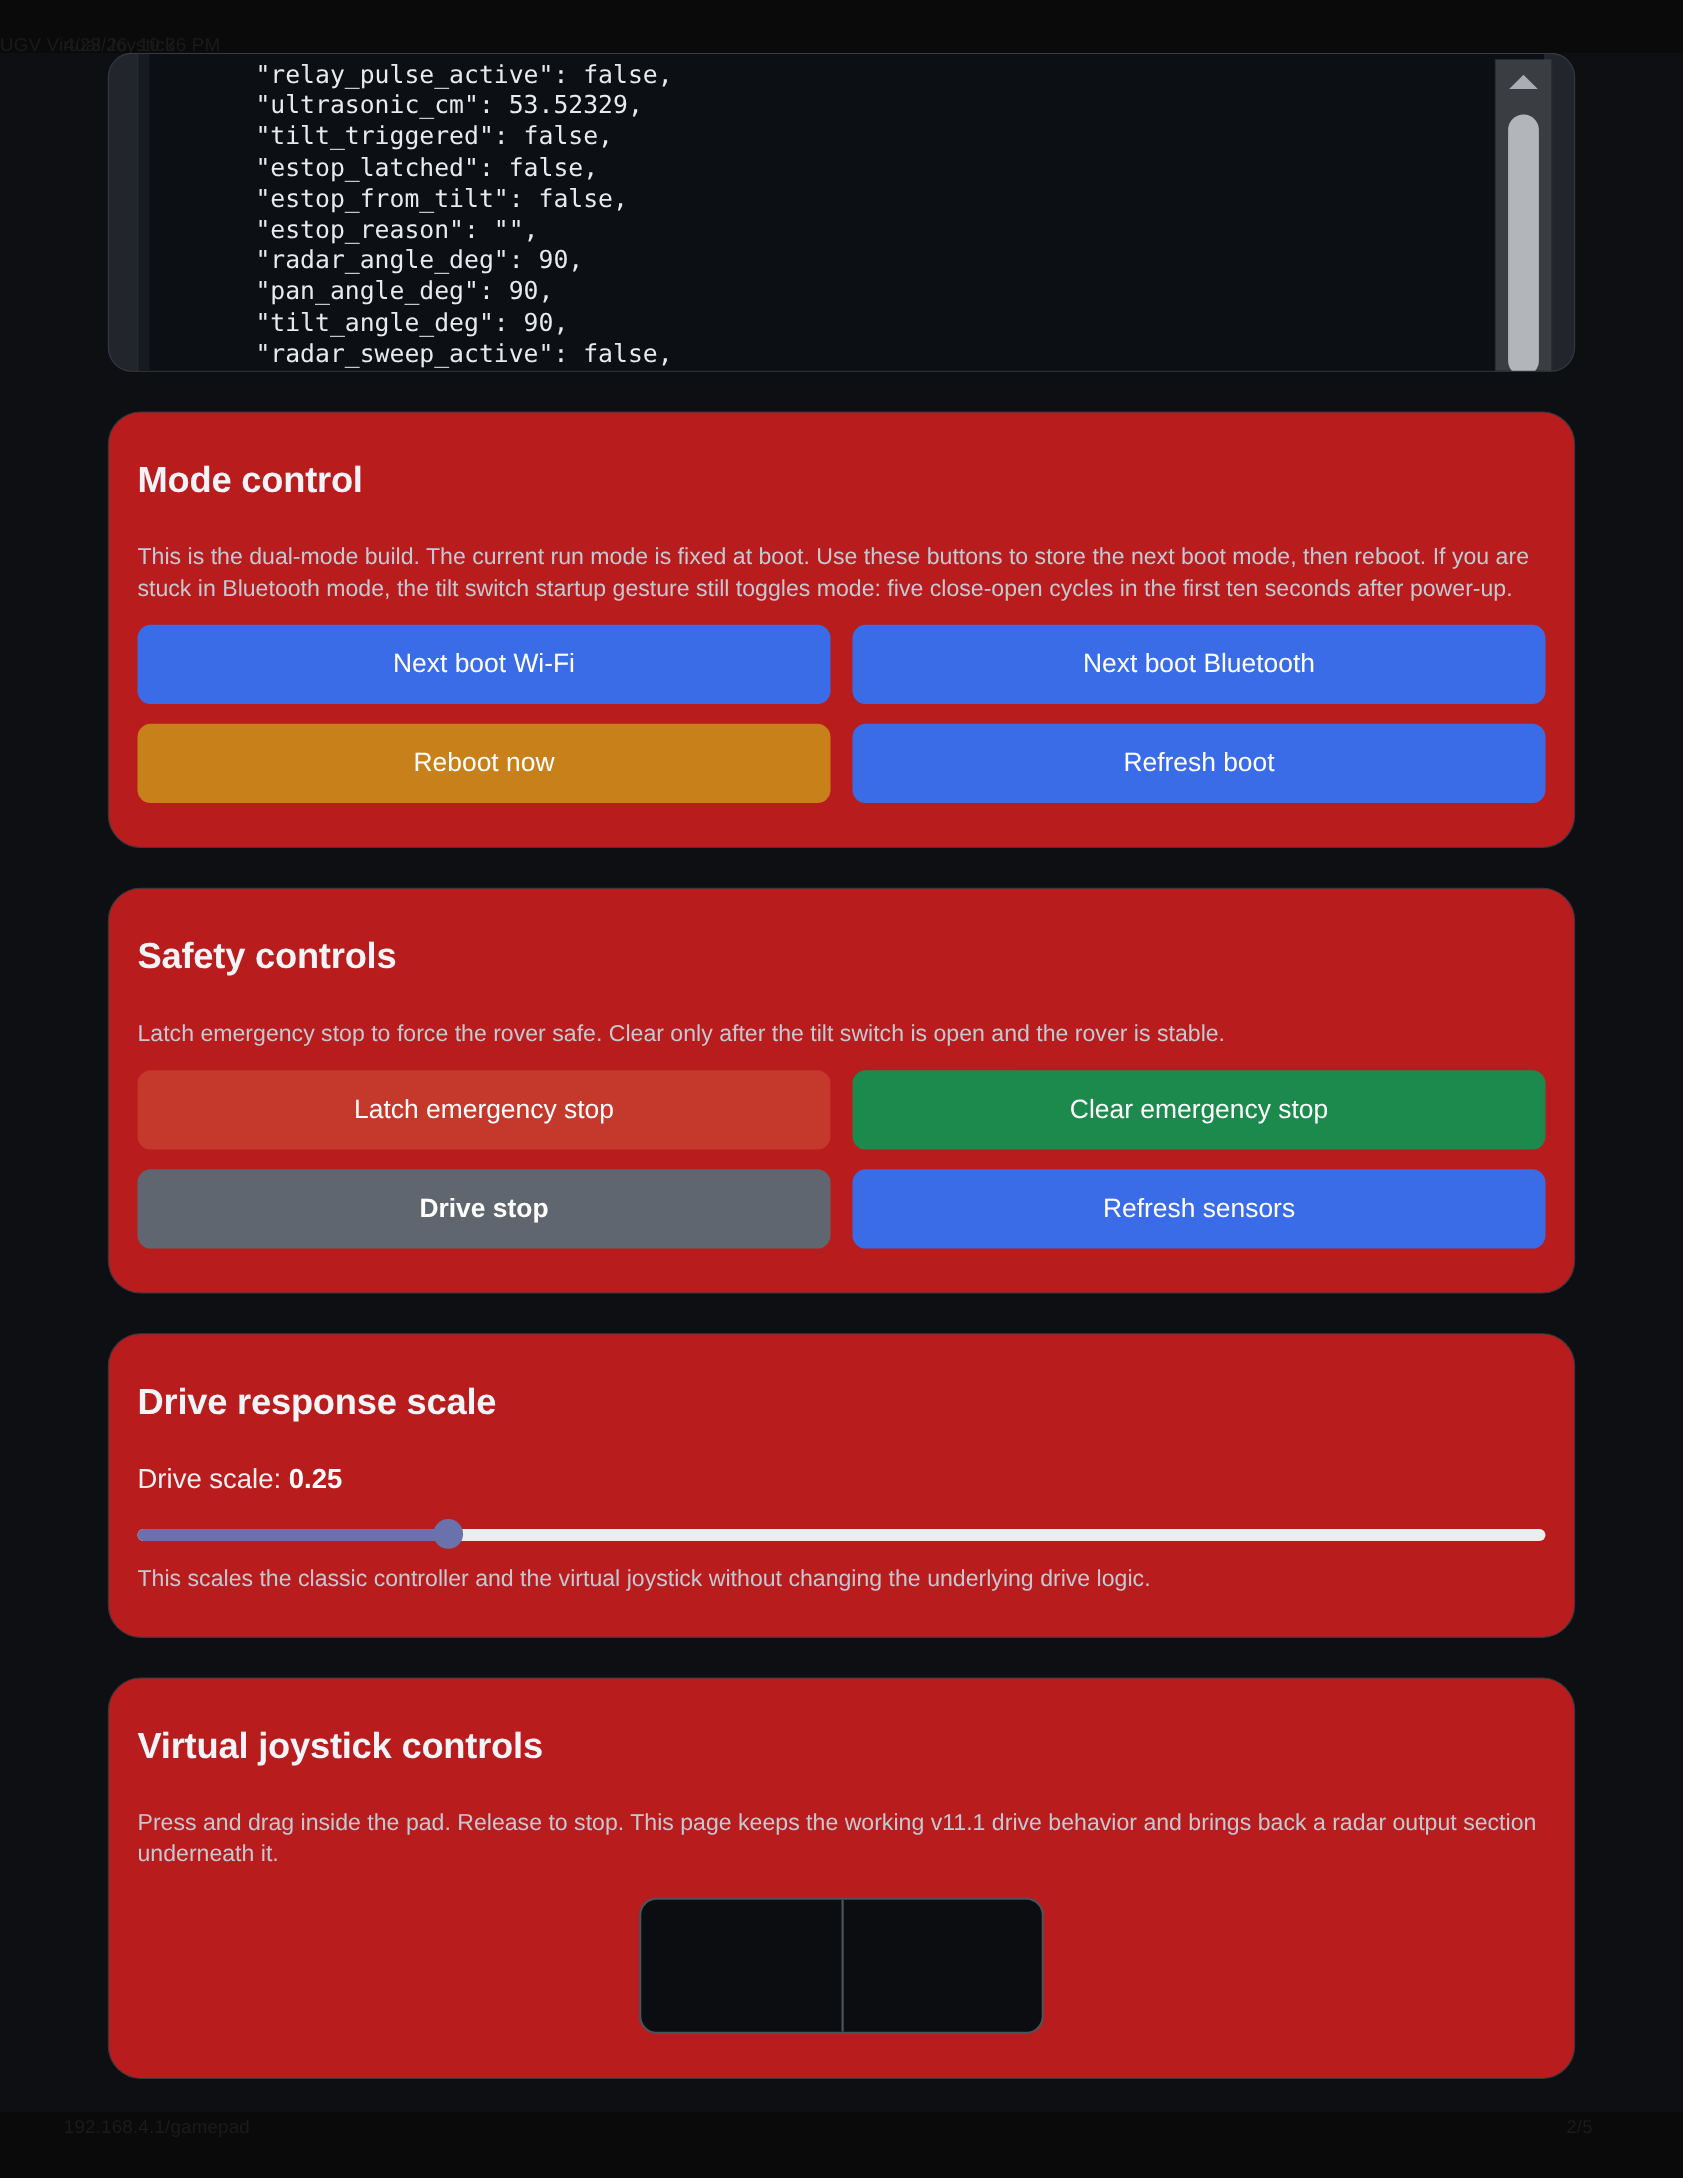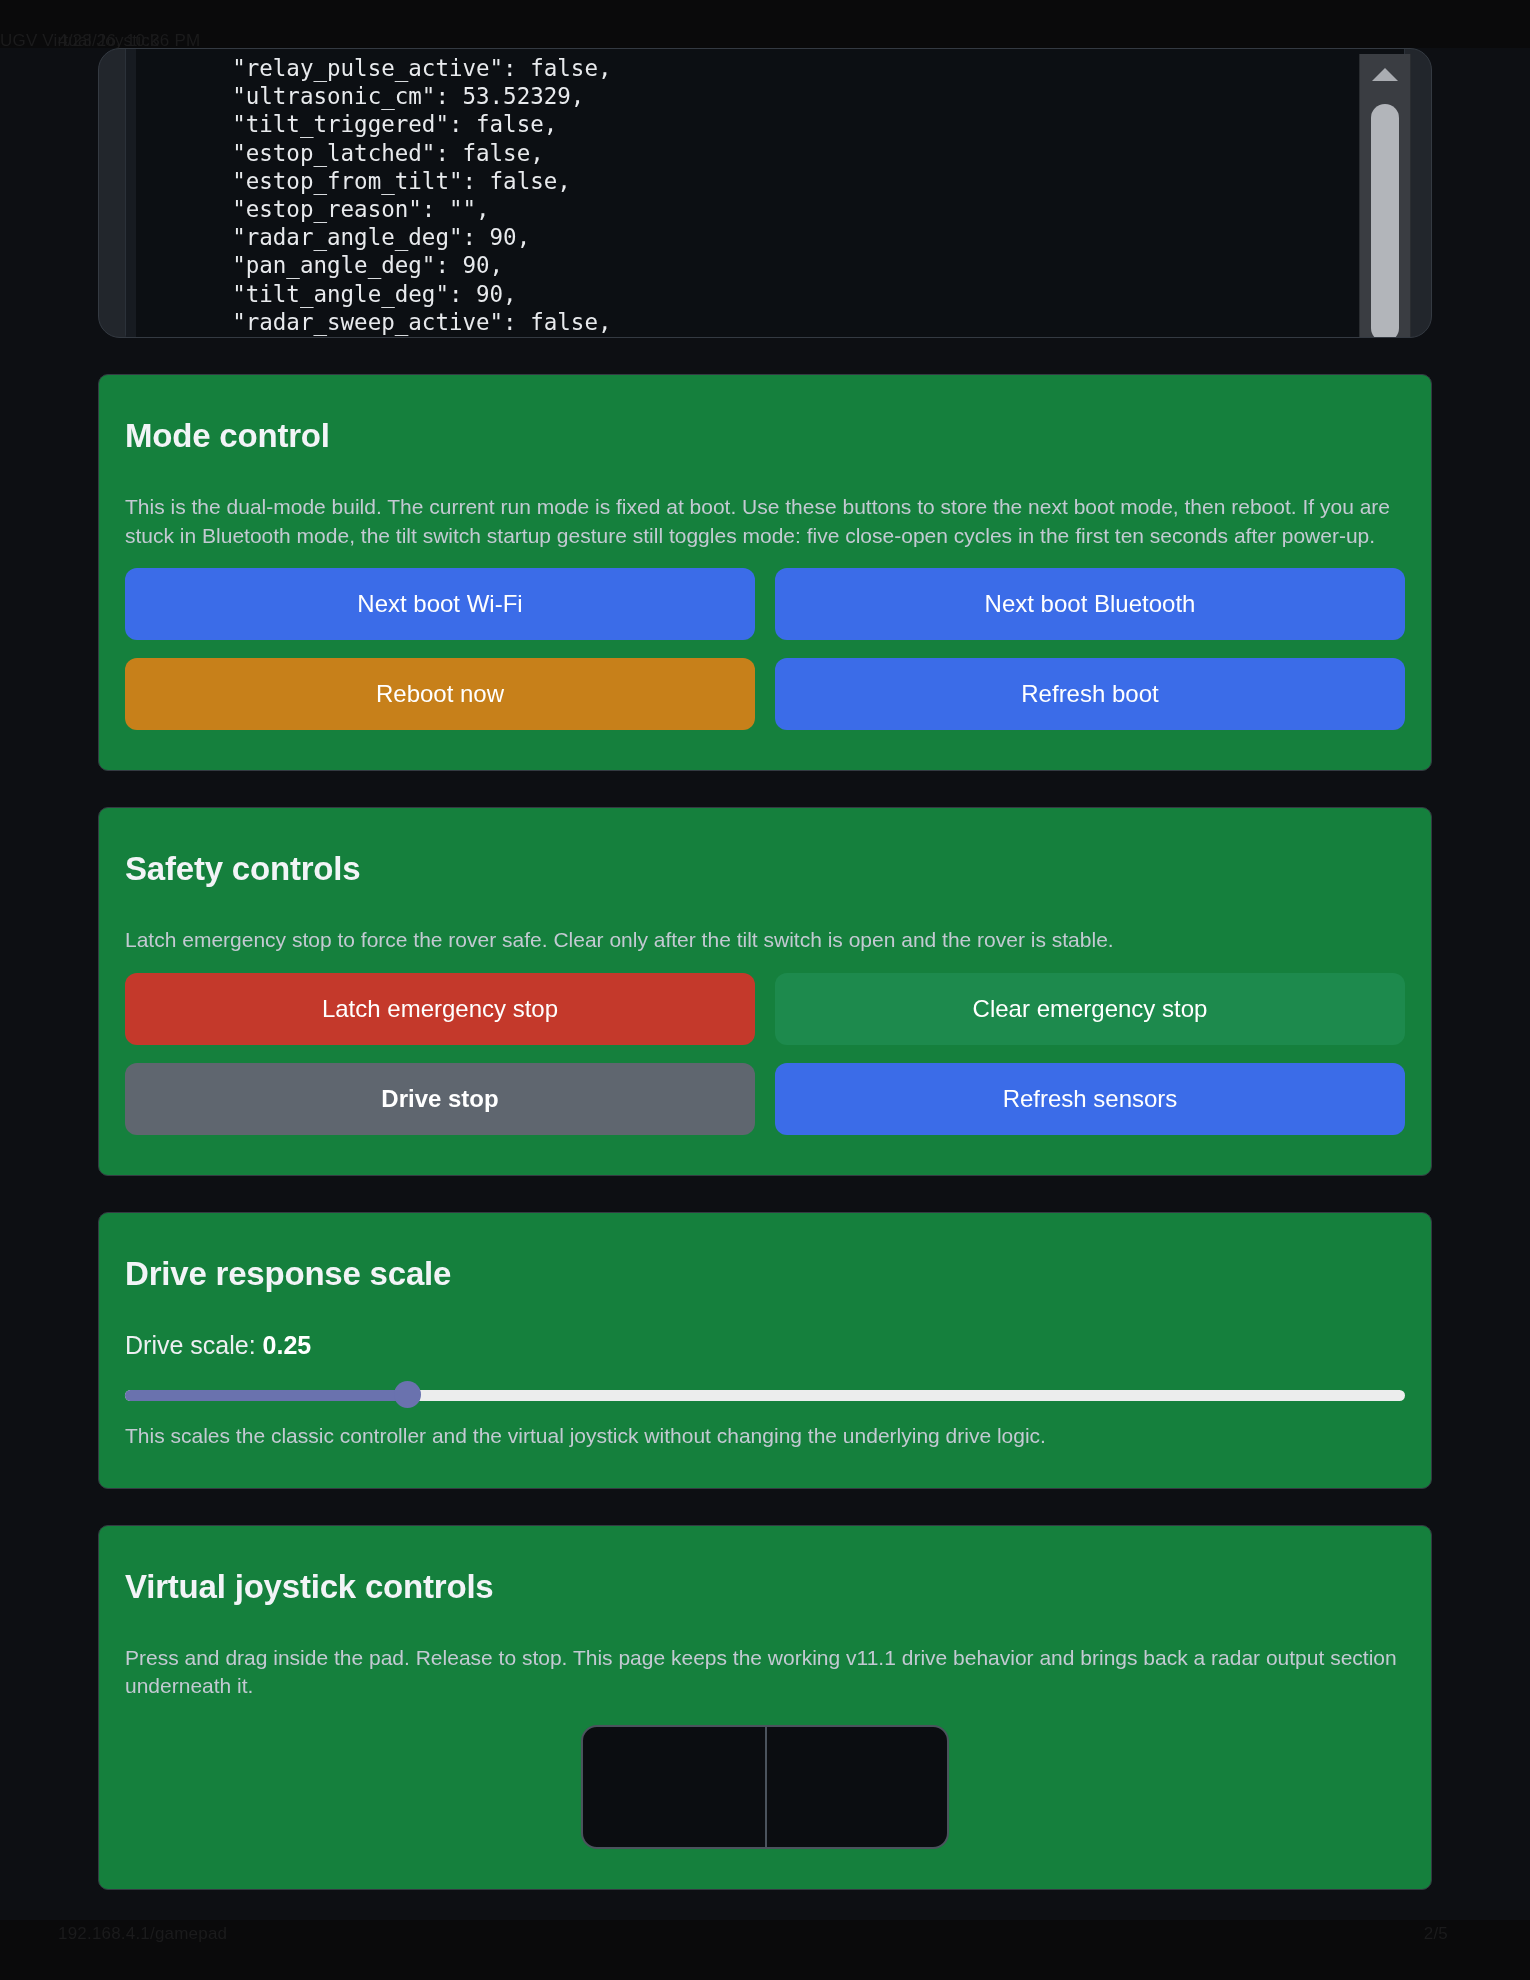--- a/index.html
+++ b/index.html
@@ -41,23 +41,23 @@
   
   .doc {
     position: absolute;
     left: 0; top: 48px;
     width: 1530px; height: 1872px;
     background: #0d0f13;
     overflow: hidden;
   }
 
   .card {
-    background: #15803d;
+    background: #b91c1c;
     border: 1px solid #343a42;
-    border-radius: 10px;
+    border-radius: 30px;
     margin: 0 98px 36px 98px;
     padding: 42px 0 40px 0;
   }
   .card-inner { padding: 0 26px; }
 
   h2.card-title {
     margin: 0 0 38px 0;
     font-size: 33px;
     font-weight: bold;
     color: #f2f4f7;

